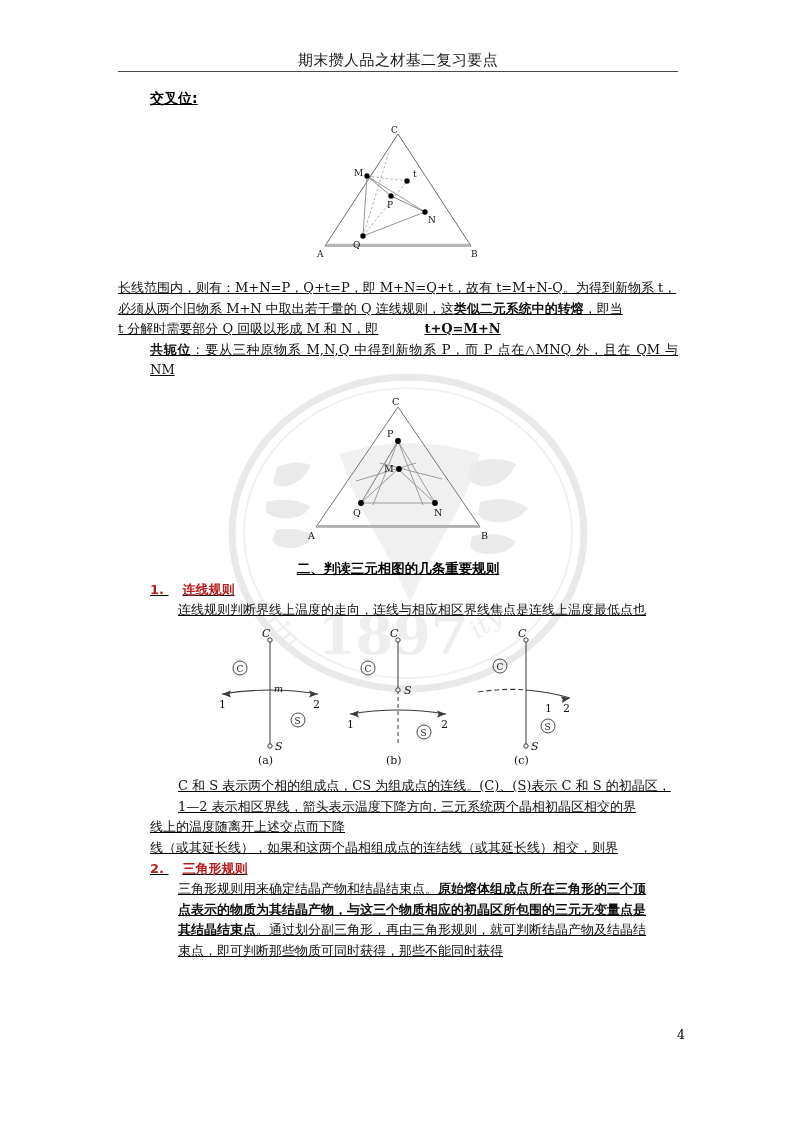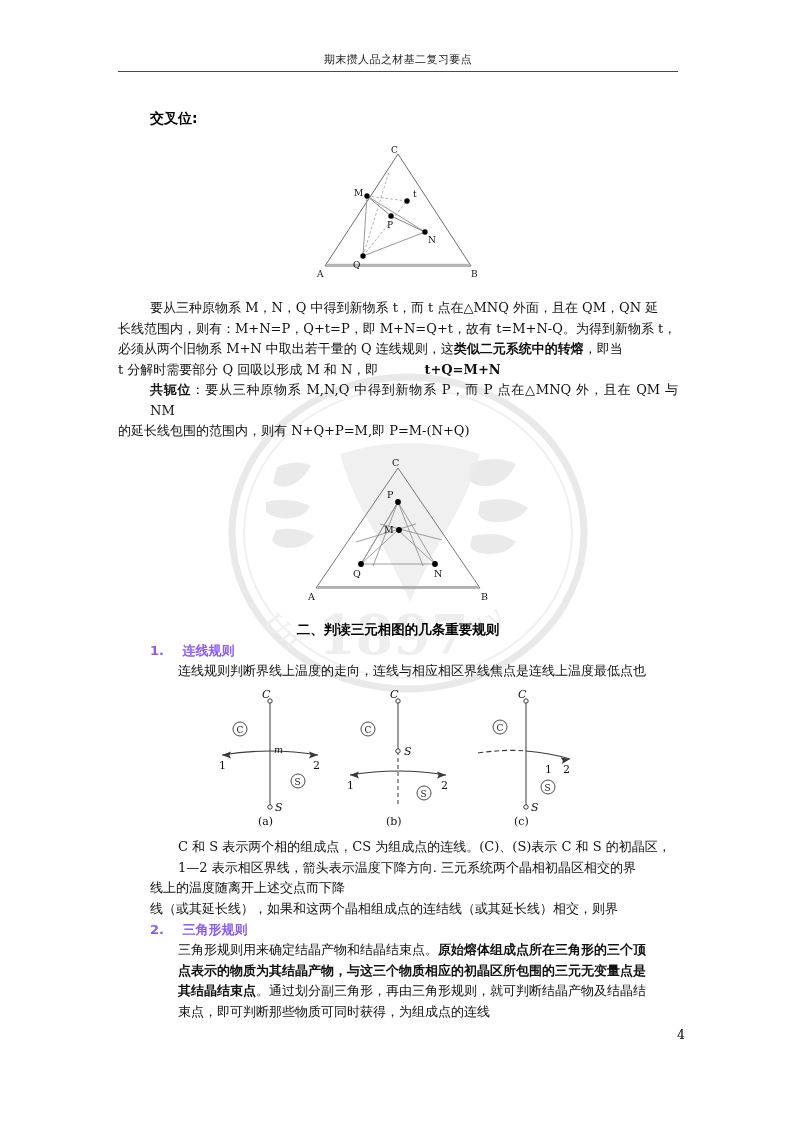--- a/index.html
+++ b/index.html
@@ -35,39 +35,40 @@
   
   .header {
     position: absolute;
     left: 118px;
     top: 52px;
     width: 560px;
     text-align: center;
   }
   .header-title {
     font-family: "DejaVu Serif", "Liberation Serif", serif;
-    font-size: 11px;
+    font-size: 15px;
     letter-spacing: 0.4px;
     color: #1a1a1a;
     line-height: 16px;
   }
   .header-rule {
     margin-top: 3px;
     border-top: 1.6px solid #4a4a4a;
     width: 100%;
     height: 0;
   }
 
   
   .content {
     position: absolute;
     left: 118px;
-    top: 108px;
+    top: 88px;
     width: 560px;
     z-index: 2;
+    text-decoration: underline;
   }
 
   .para {
     font-family: "DejaVu Serif", "Liberation Serif", serif;
     font-size: 13px;
     line-height: 20.5px;
     color: #111111;
     text-align: justify;
     margin: 0;
   }
@@ -80,21 +81,21 @@
     font-size: 13.5px;
     line-height: 22px;
     color: #000;
     text-align: center;
   }
   .h-item {
     font-family: "DejaVu Sans", "Liberation Sans", sans-serif;
     font-weight: bold;
     font-size: 13px;
     line-height: 21px;
-    color: #8b5cf6;
+    color: #b91c1c;
   }
   .bold { font-weight: bold; margin-top: 15px; }
 
   .title-cross {
     font-family: "DejaVu Sans", "Liberation Sans", sans-serif;
     font-weight: bold;
     font-size: 14px;
     line-height: 20px;
     margin-left: 32px;
   }
@@ -218,38 +219,32 @@
           <text x="110" y="53">t</text>
           <text x="84" y="84">P</text>
           <text x="125" y="99">N</text>
           <text x="50" y="124">Q</text>
         </g>
       </svg>
     </div>
 
     <div class="spacer-12"></div>
 
-    <div class="para indent-1">
-      <span>要从三种原物系 M，N，Q 中得到新物系 t，而 t 点在△MNQ 外面，且在 QM，QN 延</span>
-    </div>
     <div class="para">
       <span>长线范围内，则有：M+N=P，Q+t=P，即 M+N=Q+t，故有 t=M+N-Q。为得到新物系 t，</span>
     </div>
     <div class="para">
       <span>必须从两个旧物系 M+N 中取出若干量的 Q 连线规则，这</span><span class="bold">类似二元系统中的转熔</span><span>，即当</span>
     </div>
     <div class="para">
       <span>t 分解时需要部分 Q 回吸以形成 M 和 N，即</span><span class="formula-gap"></span><span class="bold">t+Q=M+N</span>
     </div>
 
     <div class="para indent-1">
       <span class="bold">共轭位</span><span>：要从三种原物系 M,N,Q 中得到新物系 P，而 P 点在△MNQ 外，且在 QM 与 NM</span>
-    </div>
-    <div class="para">
-      <span>的延长线包围的范围内，则有 N+Q+P=M,即 P=M-(N+Q)</span>
     </div>
 
     <div class="spacer-12"></div>
 
     <div class="fig-block">
       <svg class="tri-figure" width="200" height="152" viewBox="0 0 200 152" xmlns="http://www.w3.org/2000/svg">
         <g stroke="#777777" stroke-width="1" fill="none">
           <path d="M18 134 L182 134 L100 14 Z"></path>
         </g>
         <line x1="20" y1="133" x2="180" y2="133" stroke="#b0b0b0" stroke-width="2.2"></line>
@@ -398,20 +393,20 @@
     <div class="para indent-2">
       <span>三角形规则用来确定结晶产物和结晶结束点。</span><span class="bold">原始熔体组成点所在三角形的三个顶</span>
     </div>
     <div class="para indent-2">
       <span class="bold">点表示的物质为其结晶产物，与这三个物质相应的初晶区所包围的三元无变量点是</span>
     </div>
     <div class="para indent-2">
       <span class="bold">其结晶结束点</span><span>。通过划分副三角形，再由三角形规则，就可判断结晶产物及结晶结</span>
     </div>
     <div class="para indent-2">
-      <span>束点，即可判断那些物质可同时获得，为组成点的连线</span>
+      <span>束点，即可判断那些物质可同时获得，那些不能同时获得</span>
     </div>
 
   </div>
 
   <div class="page-number">4</div>
 
 </div>
 
 </body></html>

